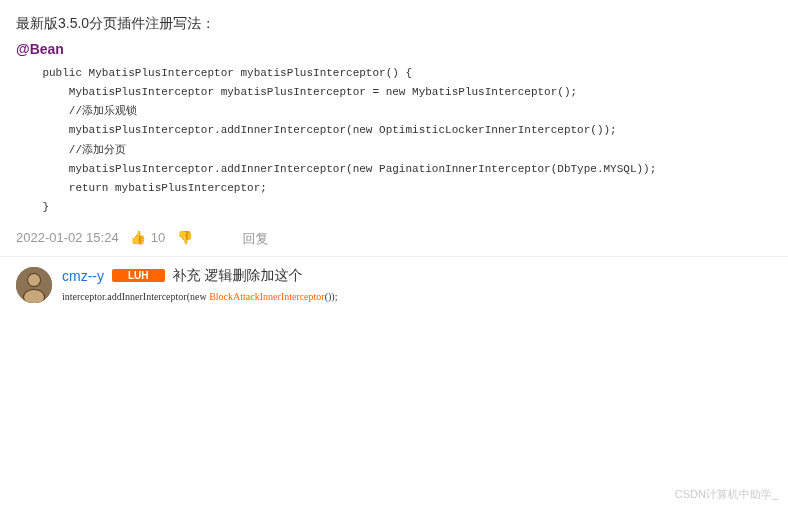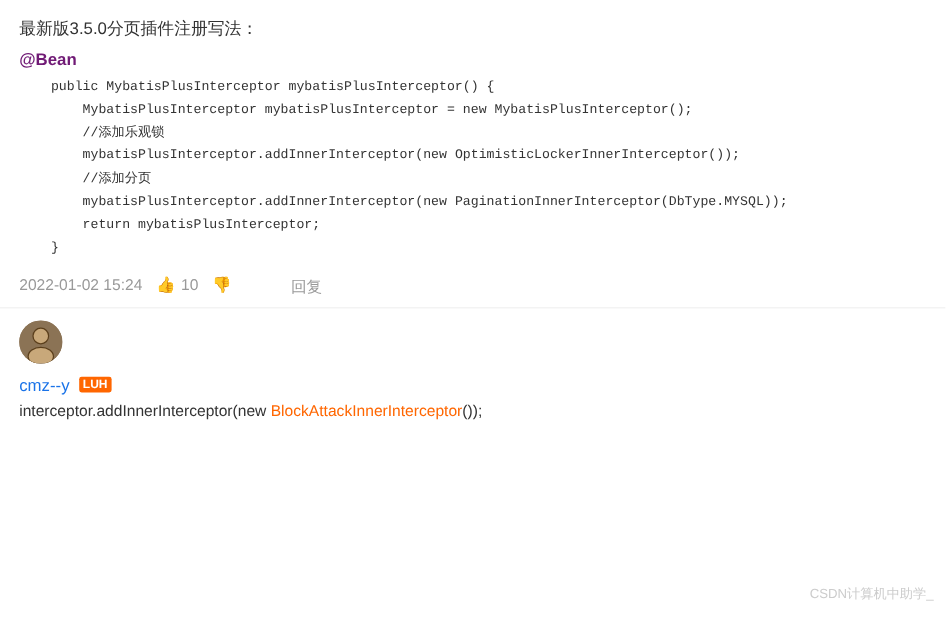--- a/index.html
+++ b/index.html
@@ -78,21 +78,20 @@
       cursor: pointer;
       padding-left: 37px;
     }
 
     .comment-section {
       display: flex;
       align-items: flex-start;
       padding: 10px 16px;
       gap: 10px;
       border-top: 1px solid #f0f0f0;
-      flex-direction: column;
     }
 
     .avatar {
       width: 36px;
       height: 36px;
       border-radius: 50%;
       background: #8B7355;
       flex-shrink: 0;
       overflow: hidden;
       display: flex;
@@ -119,33 +118,33 @@
     .username {
       color: #1a73e8;
       font-size: 14px;
       font-weight: 500;
     }
 
     .badge {
       background: #ff6600;
       color: #fff;
       font-size: 10px;
-      padding: 1px 3px;
+      padding: 1px 16px;
       border-radius: 2px;
       font-weight: bold;
     }
 
     .comment-action {
       color: #333;
       font-size: 14px;
     }
 
     .comment-text {
-      font-family: Liberation Sans, sans-serif;
-      font-size: 13px;
+      font-family: Liberation Serif, serif;
+      font-size: 10px;
       color: #333;
       line-height: 1.6;
       word-break: break-all;
     }
 
     .highlight-orange {
       color: #ff6600;
     }
 
     .watermark {
@@ -195,20 +194,21 @@
       <circle cx="18" cy="13" r="7" fill="#5a3e1b"></circle>
       <ellipse cx="18" cy="30" rx="11" ry="8" fill="#5a3e1b"></ellipse>
       <circle cx="18" cy="13" r="6" fill="#c8a87a"></circle>
       <ellipse cx="18" cy="30" rx="10" ry="7" fill="#c8a87a"></ellipse>
     </svg>
   </div>
   <div class="comment-body">
     <div class="comment-header">
       <span class="username">cmz--y</span>
       <span class="badge">LUH</span>
+      <span class="comment-action">补充  逻辑删除加这个</span>
     </div>
     <div class="comment-text">
       <span>interceptor.addInnerInterceptor(new </span><span class="highlight-orange">BlockAttackInnerInterceptor</span><span>());</span>
     </div>
   </div>
 </div>
 
 <div class="watermark">CSDN计算机中助学_</div>
 
 </body></html>

